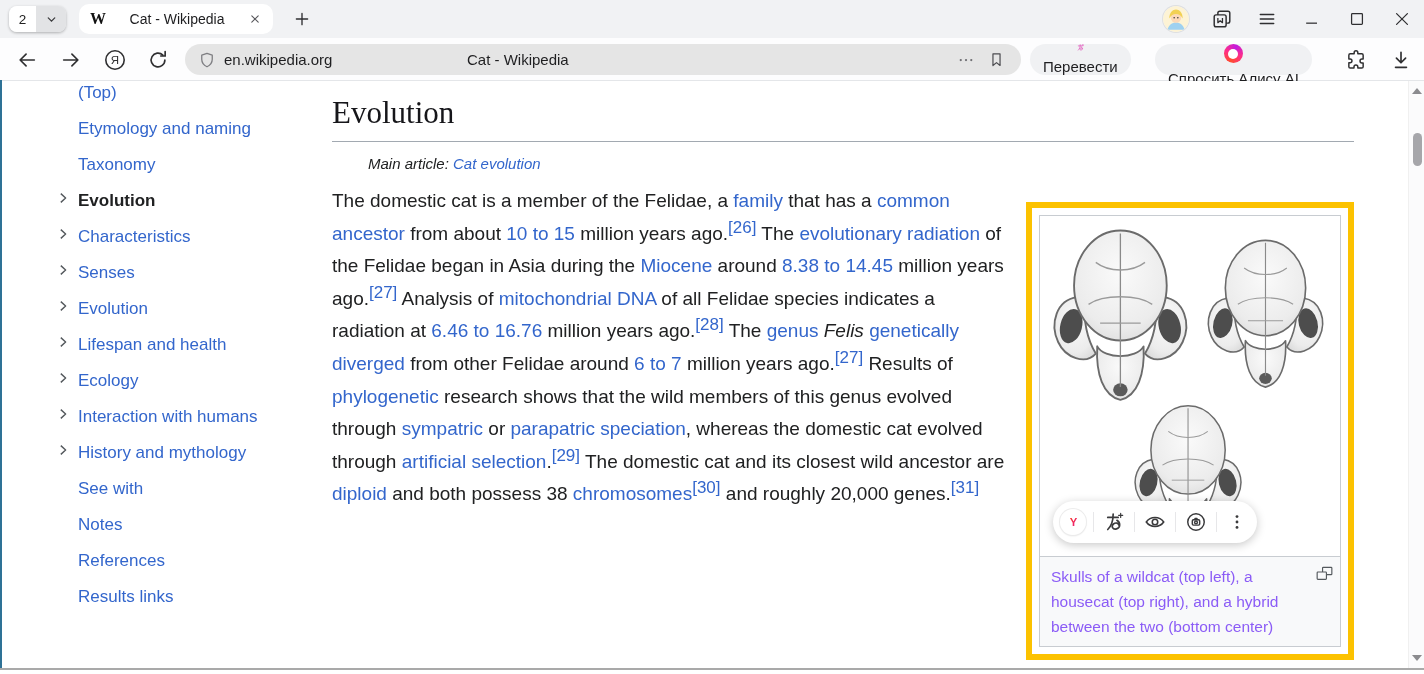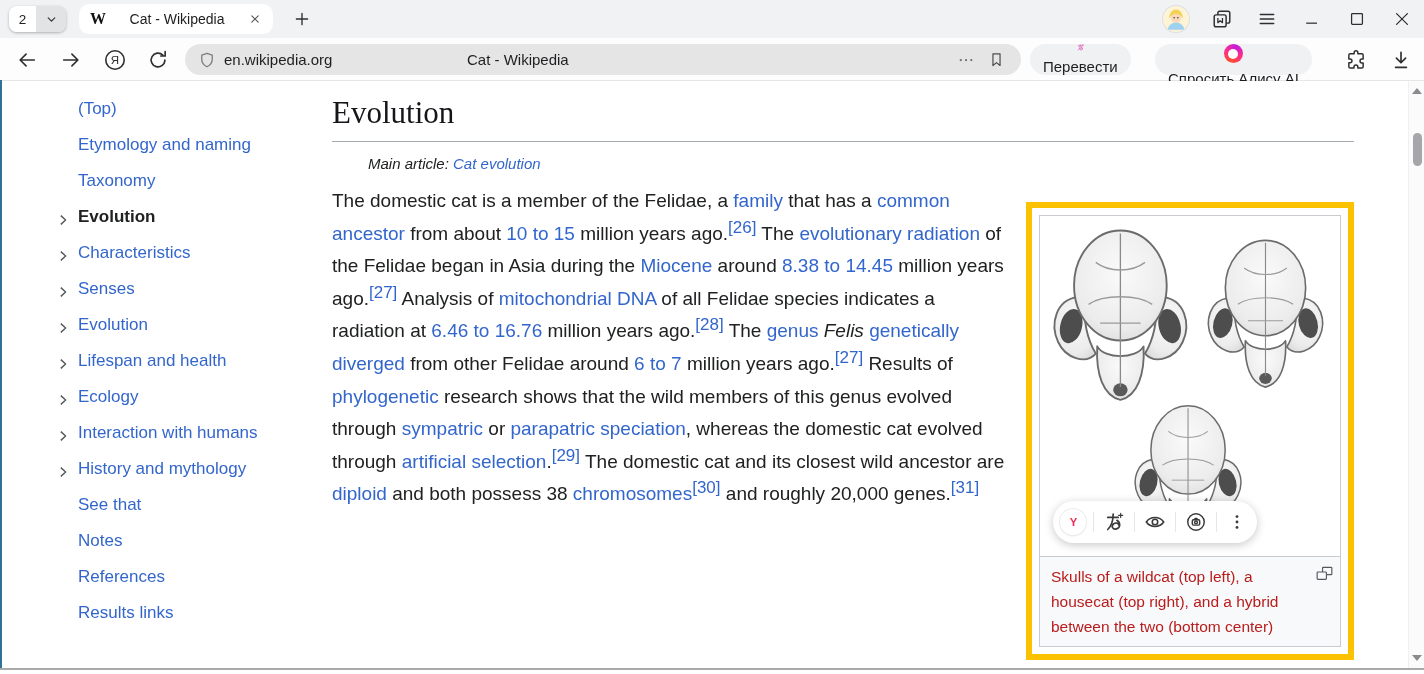--- a/index.html
+++ b/index.html
@@ -37,21 +37,21 @@
   .btn-translate { left:1030px; }
   .btn-alice { left:1155px; }
   .alice-ring { width:19px; height:19px; border-radius:50%; background:conic-gradient(from 200deg,#ff4d2e,#ff2e86,#c21adf,#ff2e86,#ff4d2e); position:relative; flex:0 0 auto; }
   .alice-ring::after { content:""; position:absolute; inset:4.5px; background:#fff; border-radius:50%; }
 
   
   .page { position:absolute; top:81px; left:2px; right:16px; bottom:6px; background:#fff; overflow:hidden; }
 
   
   .toc { position:absolute; left:54px; top:2px; list-style:none; }
-  .toc-item { height:36px; display:flex; align-items:flex-end; cursor:pointer; }
+  .toc-item { height:36px; display:flex; align-items:flex-start; cursor:pointer; }
   .toc-chevron { width:22px; display:flex; align-items:center; }
   .toc-chevron.hidden svg { visibility:hidden; }
   .toc-label { font-size:17px; color:#3366cc; white-space:nowrap; }
   .toc-item.active .toc-label { color:#202122; font-weight:700; }
 
   
   .article { position:absolute; left:330px; top:0; width:1022px; }
   .article h2 { font-family:"Liberation Serif", serif; font-weight:400; font-size:31px; color:#16161a; padding:14px 0 10px 0; border-bottom:1px solid #a2a9b1; }
   .hatnote { margin:13px 0 0 36px; font-style:italic; font-size:15px; color:#202122; }
   .article p { width:678px; margin-top:13px; font-size:19px; line-height:32.6px; color:#202122; }
@@ -63,21 +63,21 @@
   
   .figure { position:absolute; left:1024px; top:121px; width:328px; height:458px; border:6px solid #fcc200; background:#fff; padding:7px; }
   .thumbinner { width:100%; height:100%; border:1px solid #c8ccd1; background:#f8f9fa; display:flex; flex-direction:column; }
   .image-area { flex:1; background:#fff; border-bottom:1px solid #c8ccd1; position:relative; overflow:hidden; cursor:pointer; }
   .image-area > svg.skulls { width:100%; height:100%; display:block; }
   .img-toolbar { position:absolute; left:13px; bottom:13px; width:204px; height:42px; background:#fff; border-radius:21px; box-shadow:0 2px 10px rgba(0,0,0,.22); display:flex; align-items:center; justify-content:space-evenly; }
   .img-tb-item { width:26px; height:26px; display:flex; align-items:center; justify-content:center; cursor:pointer; color:#3a3a3c; }
   .img-tb-sep { width:1px; height:20px; background:#e7e7e9; }
   .ylogo { width:26px; height:26px; border-radius:50%; background:#fff; box-shadow:0 0 0 1px #ececec, 0 1px 2px rgba(0,0,0,.12); display:flex; align-items:center; justify-content:center; }
   .caption-row { position:relative; padding:7px 30px 7px 11px; }
-  .caption { font-size:15.5px; line-height:25px; color:#b91c1c; }
+  .caption { font-size:15.5px; line-height:25px; color:#8b5cf6; }
   .magnify { position:absolute; top:9px; right:7px; cursor:pointer; }
 
   
   .scrollbar { position:absolute; right:0; top:81px; bottom:6px; width:16px; background:#fbfbfc; border-left:1px solid #f0f0f0; z-index:55; }
   .sb-arrow { position:absolute; left:0; width:16px; height:16px; display:flex; align-items:center; justify-content:center; cursor:pointer; }
   .sb-up { top:2px; } .sb-down { bottom:2px; }
   .sb-up::after { content:""; border-left:5px solid transparent; border-right:5px solid transparent; border-bottom:6px solid #8b8b8f; }
   .sb-down::after { content:""; border-left:5px solid transparent; border-right:5px solid transparent; border-top:6px solid #8b8b8f; }
   .sb-thumb { position:absolute; left:4px; top:52px; width:9px; height:33px; background:#a6a6aa; border-radius:5px; cursor:pointer; }
 </style>
@@ -348,21 +348,21 @@
           </svg>
     </span>
     <span class="toc-label">History and mythology</span>
   </li>
       <li class="toc-item">
     <span class="toc-chevron hidden">
       <svg width="14" height="14" viewBox="0 0 16 16">
             <path d="M5.5 3 L11 8 L5.5 13" fill="none" stroke="#54595d" stroke-width="1.6" stroke-linejoin="round"></path>
           </svg>
     </span>
-    <span class="toc-label">See that</span>
+    <span class="toc-label">See with</span>
   </li>
       <li class="toc-item">
     <span class="toc-chevron hidden">
       <svg width="14" height="14" viewBox="0 0 16 16">
             <path d="M5.5 3 L11 8 L5.5 13" fill="none" stroke="#54595d" stroke-width="1.6" stroke-linejoin="round"></path>
           </svg>
     </span>
     <span class="toc-label">Notes</span>
   </li>
       <li class="toc-item">

